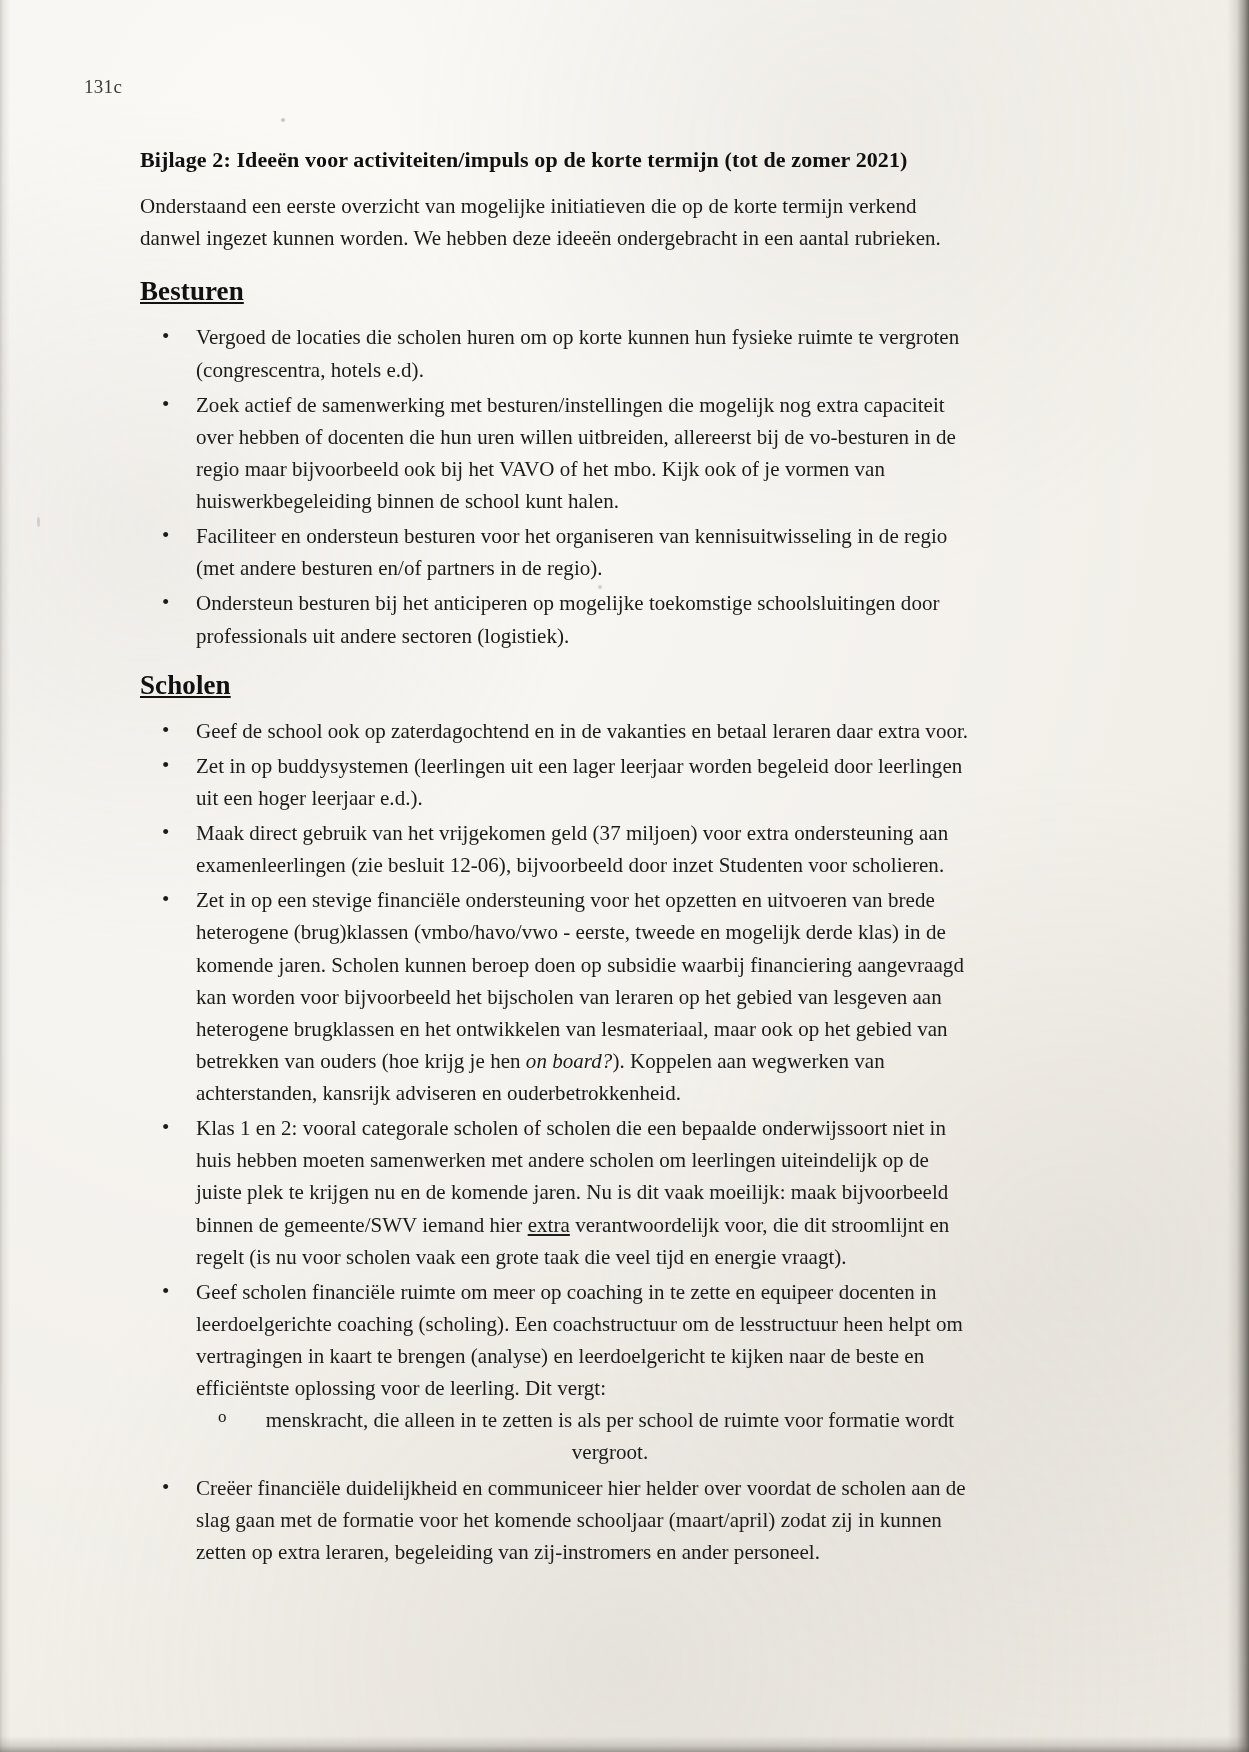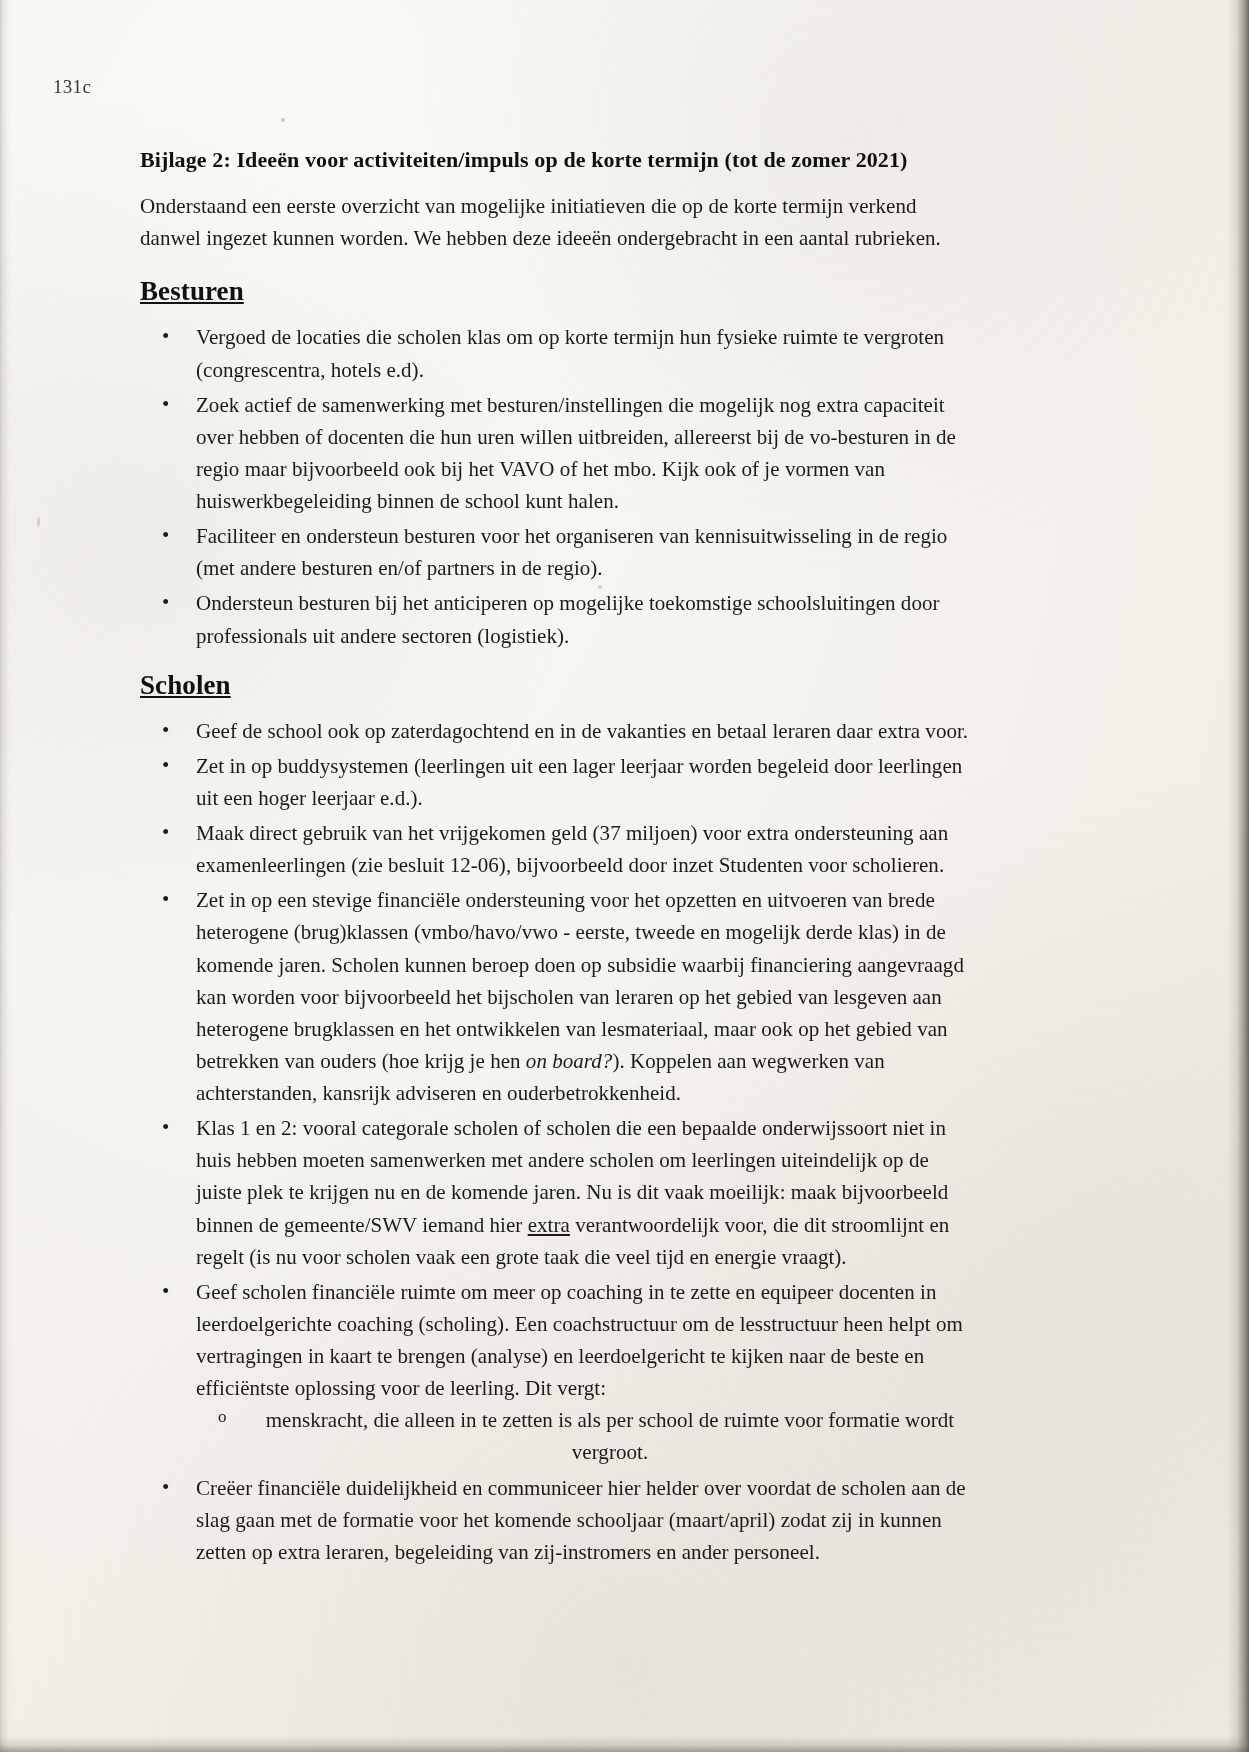--- a/index.html
+++ b/index.html
@@ -68,21 +68,21 @@
     height: 100%;
     background: linear-gradient(to left,
        rgba(140,135,128,0) 0%,
        rgba(140,135,128,.16) 70%,
        rgba(120,116,108,.30) 100%);
     z-index: 4;
   }
 
   .folio {
     position: absolute;
-    left: 53px;
+    left: 84px;
     top: 76px;
     font-size: 19px;
     letter-spacing: .3px;
     color: #3a3a38;
     z-index: 5;
     text-align: center;
   }
 
   .content {
     position: absolute;
@@ -187,21 +187,21 @@
   <div class="folio">131c</div>
 
   <div class="content">
 
     <h1 class="doc-title">Bijlage 2: Ideeën voor activiteiten/impuls op de korte termijn (tot de zomer 2021)</h1>
 
     <p class="intro">Onderstaand een eerste overzicht van mogelijke initiatieven die op de korte termijn verkend danwel ingezet kunnen worden. We hebben deze ideeën ondergebracht in een aantal rubrieken.</p>
 
     <h2 class="section">Besturen</h2>
     <ul class="bullets">
-      <li>Vergoed de locaties die scholen klas om op korte termijn hun fysieke ruimte te vergroten (congrescentra, hotels e.d).</li>
+      <li>Vergoed de locaties die scholen huren om op korte kunnen hun fysieke ruimte te vergroten (congrescentra, hotels e.d).</li>
       <li>Zoek actief de samenwerking met besturen/instellingen die mogelijk nog extra capaciteit over hebben of docenten die hun uren willen uitbreiden, allereerst bij de vo-besturen in de regio maar bijvoorbeeld ook bij het VAVO of het mbo. Kijk ook of je vormen van huiswerkbegeleiding binnen de school kunt halen.</li>
       <li>Faciliteer en ondersteun besturen voor het organiseren van kennisuitwisseling in de regio (met andere besturen en/of partners in de regio).</li>
       <li>Ondersteun besturen bij het anticiperen op mogelijke toekomstige schoolsluitingen door professionals uit andere sectoren (logistiek).</li>
     </ul>
 
     <h2 class="section">Scholen</h2>
     <ul class="bullets">
       <li>Geef de school ook op zaterdagochtend en in de vakanties en betaal leraren daar extra voor.</li>
       <li>Zet in op buddysystemen (leerlingen uit een lager leerjaar worden begeleid door  leerlingen uit een hoger leerjaar e.d.).</li>
       <li>Maak direct gebruik van het vrijgekomen geld (37 miljoen) voor extra ondersteuning aan examenleerlingen (zie besluit 12-06), bijvoorbeeld door inzet Studenten voor scholieren.</li>

